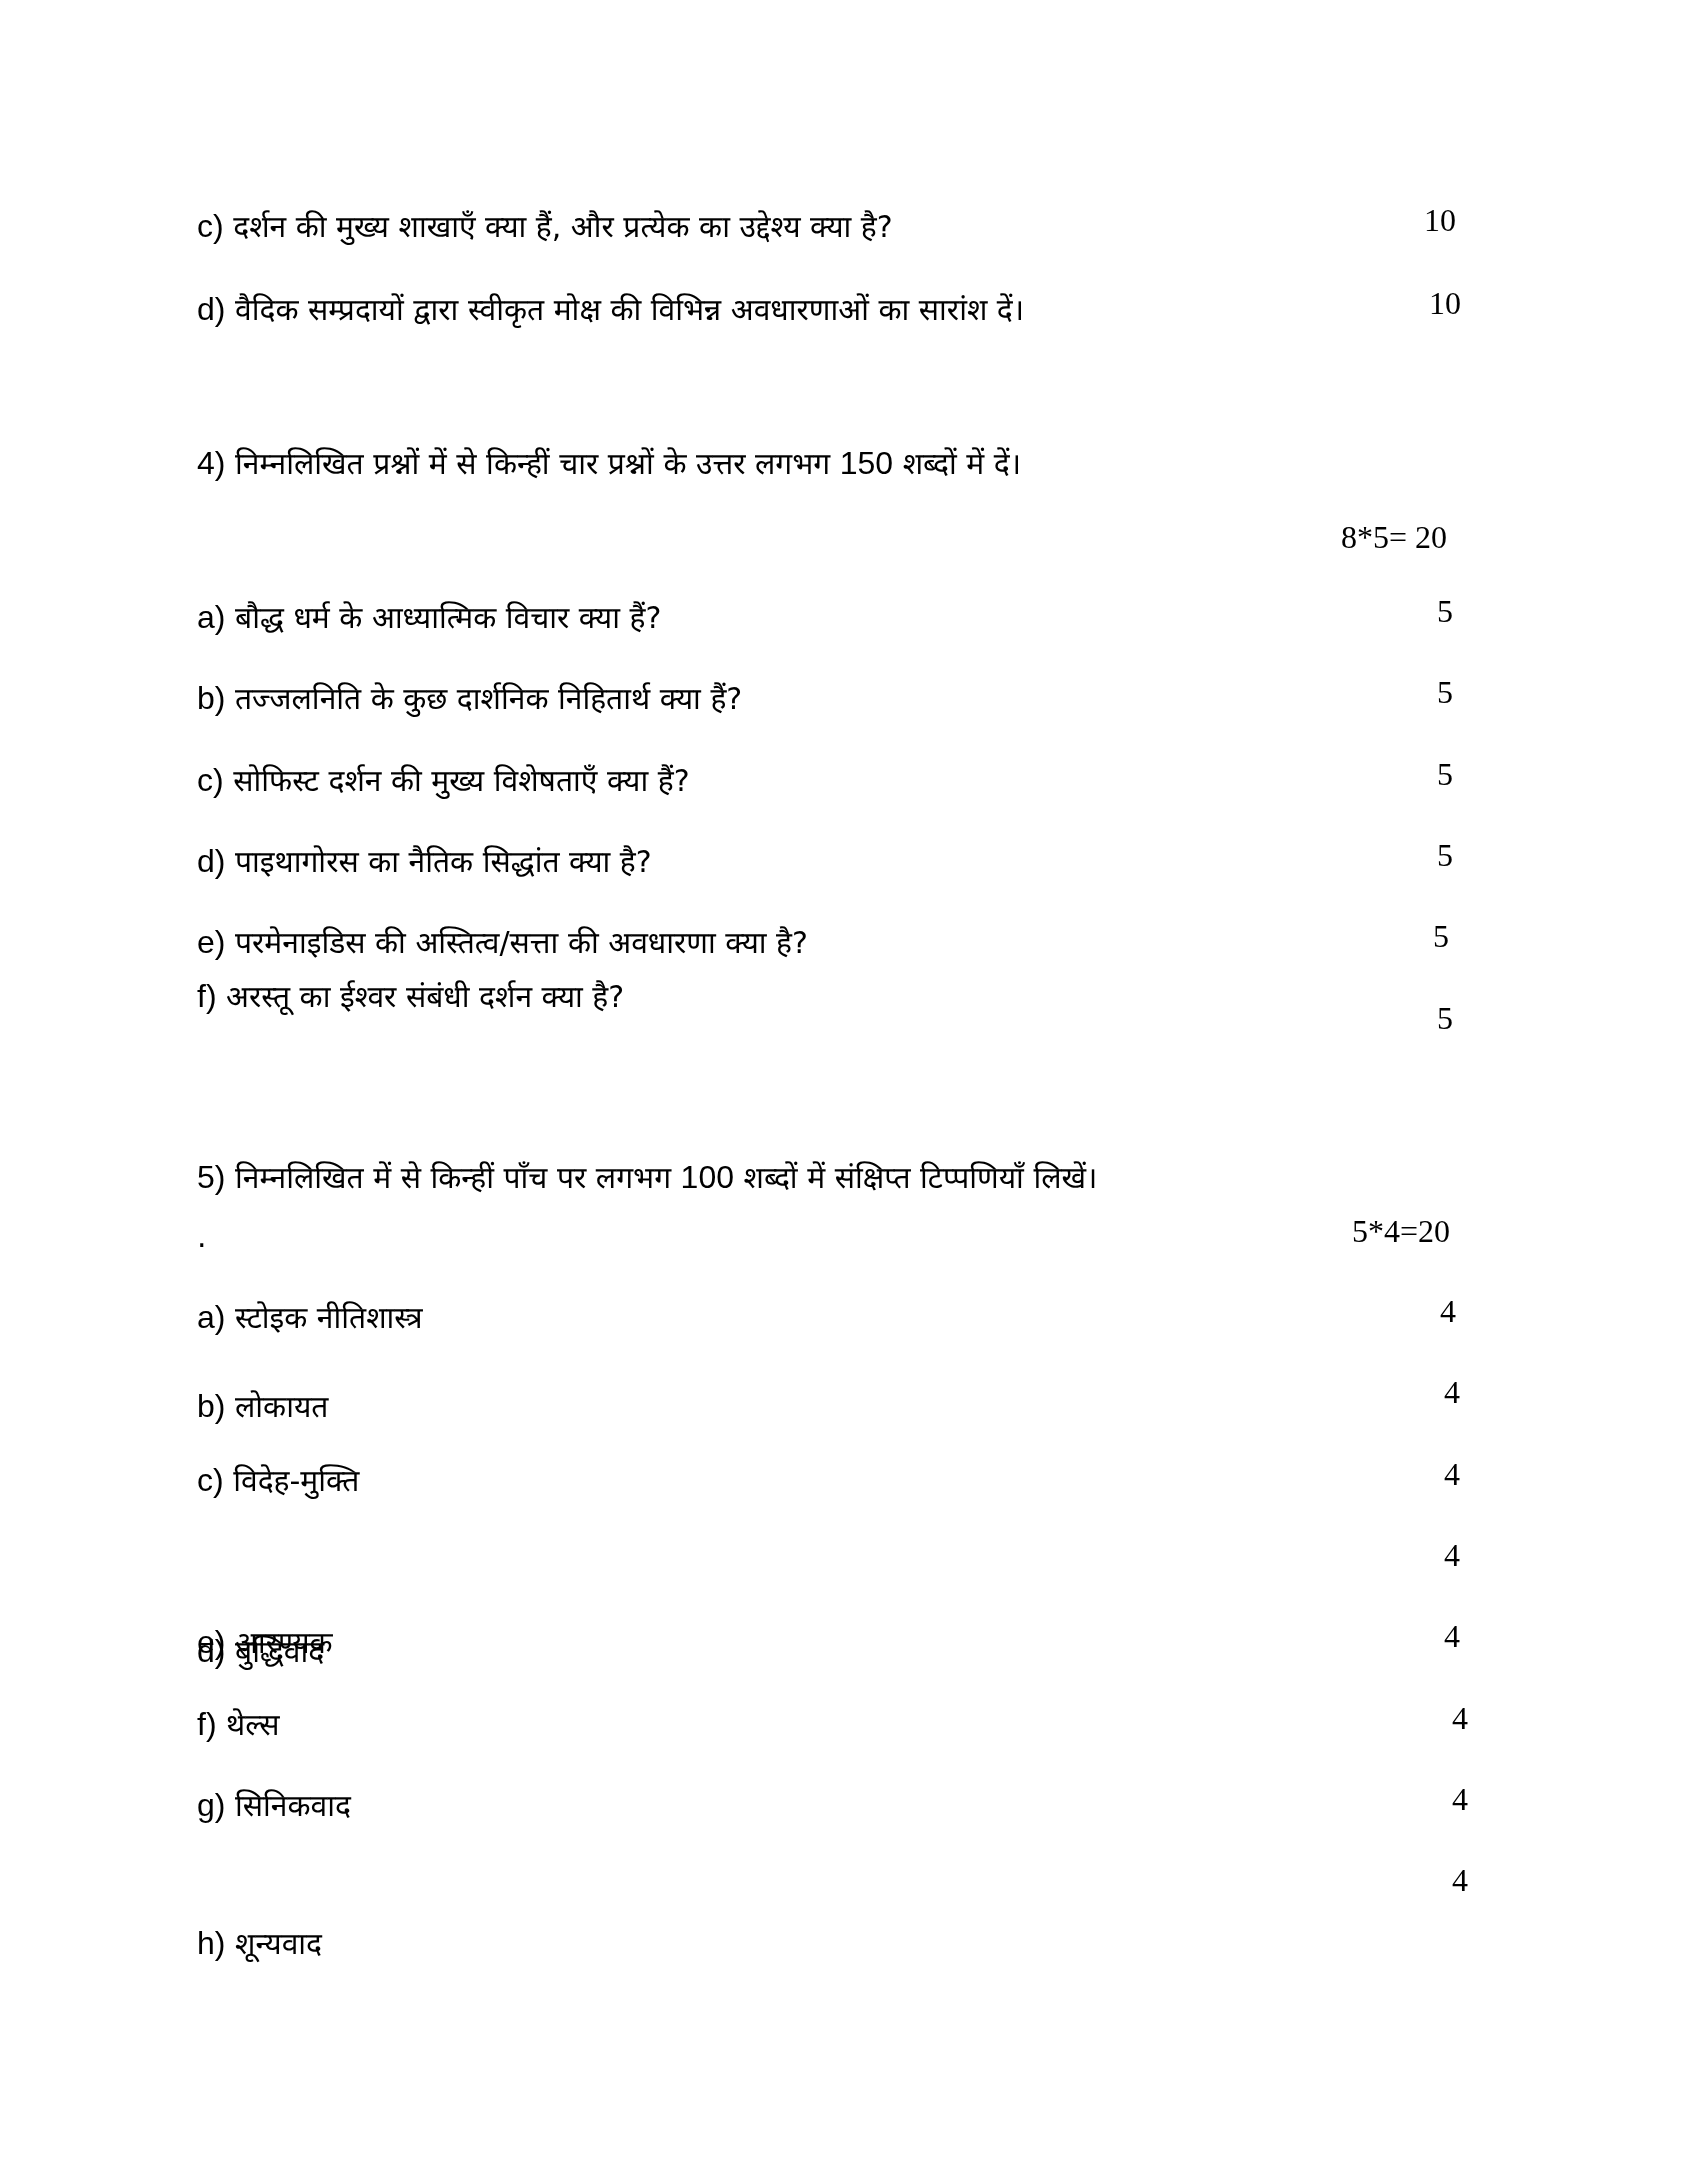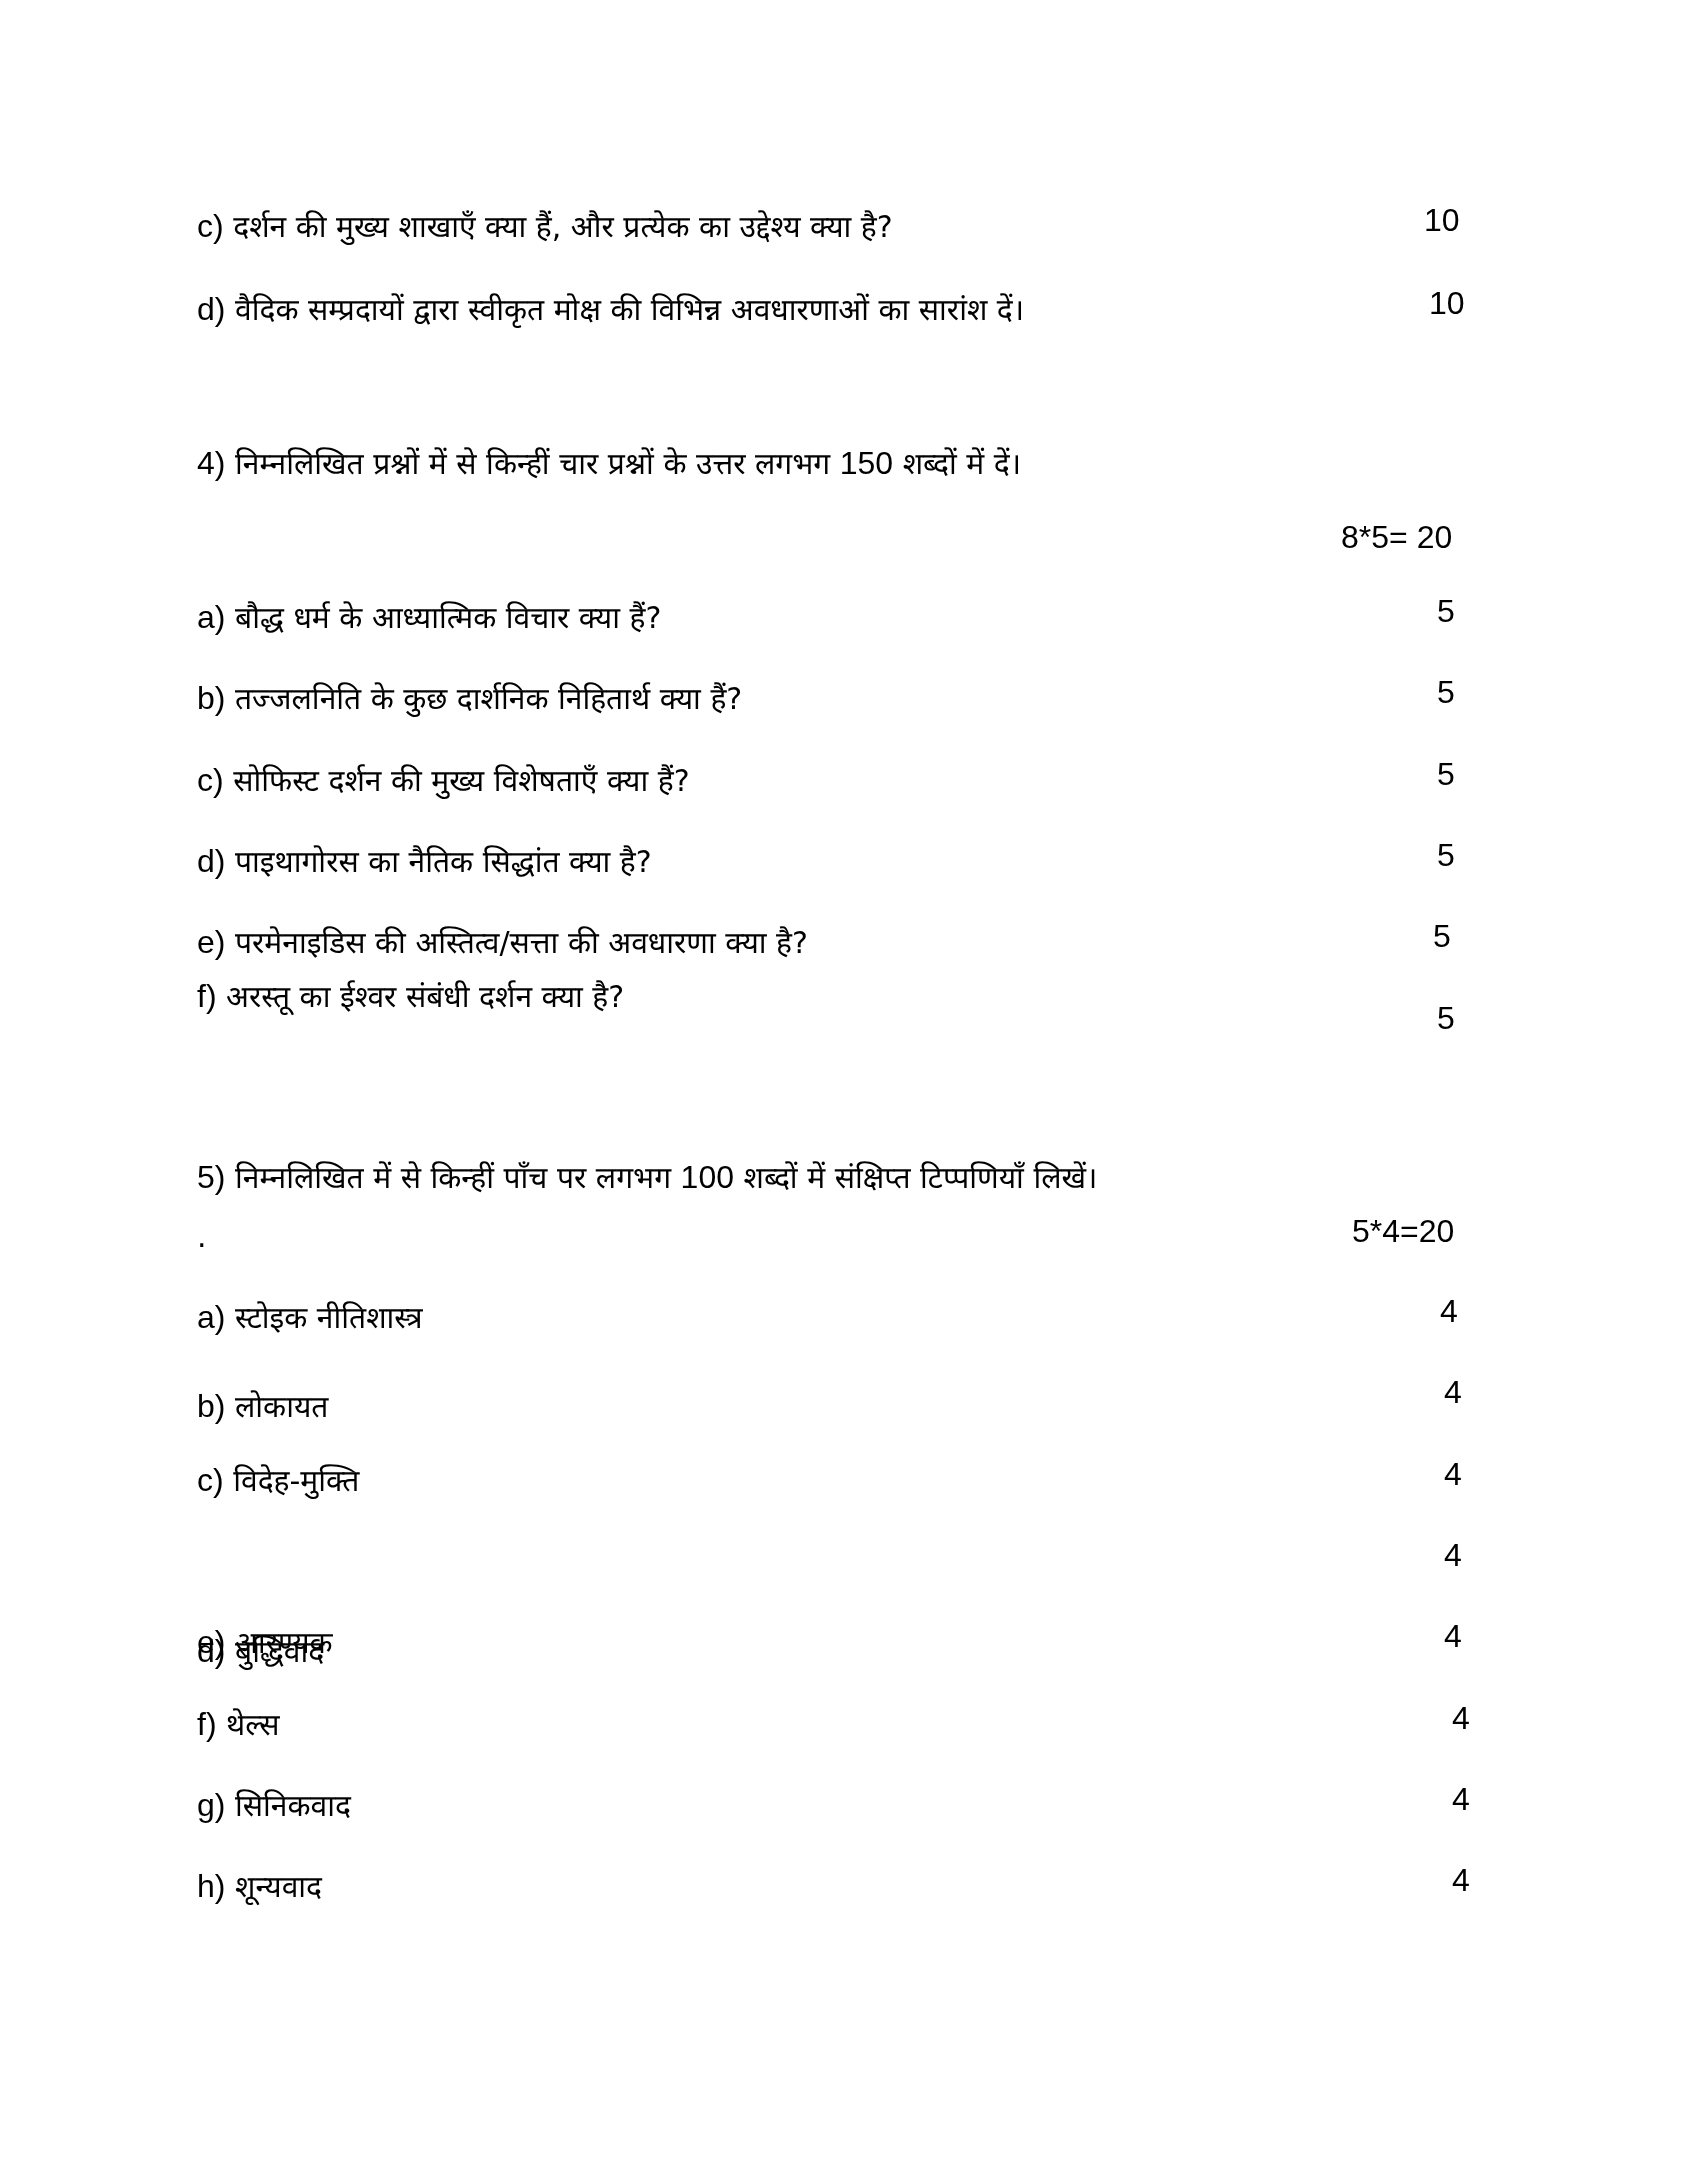--- a/index.html
+++ b/index.html
@@ -1,20 +1,20 @@
 <!DOCTYPE html>
 <html style="font-size:10.6px"><head>
 <meta charset="utf-8">
 <style>
   html, body { margin:0; padding:0; background:#ffffff; }
   body { width:1687px; height:2183px; position:relative; overflow:hidden;
          font-family:"DejaVu Sans","Liberation Sans",sans-serif; color:#000; }
   .line { position:absolute; left:197px; font-size:30px; line-height:52px; white-space:nowrap; }
   .mark { position:absolute; font-size:32px; line-height:40px; white-space:nowrap;
-          font-family:Liberation Sans, sans-serif; }
+          font-family:Liberation Serif, serif; }
   .lbl { font-family:"Liberation Sans","DejaVu Sans",sans-serif; font-size:32px; }
   b { font-weight:normal; }
 </style>
 </head>
 <body>
 
 <div class="line" style="top:200px">
   <span class="lbl">c)</span>
   <span>दर्शन की मुख्य शाखाएँ क्या हैं, और प्रत्येक का उद्देश्य क्या है?</span>
 </div>
@@ -118,18 +118,18 @@
   <span>थेल्स</span>
 </div>
 <div class="mark" style="top:1698px; left:1452px">4</div>
 
 <div class="line" style="top:1779px">
   <span class="lbl">g)</span>
   <span>सिनिकवाद</span>
 </div>
 <div class="mark" style="top:1779px; left:1452px">4</div>
 
-<div class="line" style="top:1860px">
+<div class="line" style="top:1917px">
   <span class="lbl">h)</span>
   <span>शून्यवाद</span>
 </div>
 <div class="mark" style="top:1860px; left:1452px">4</div>
 
 
 </body></html>

